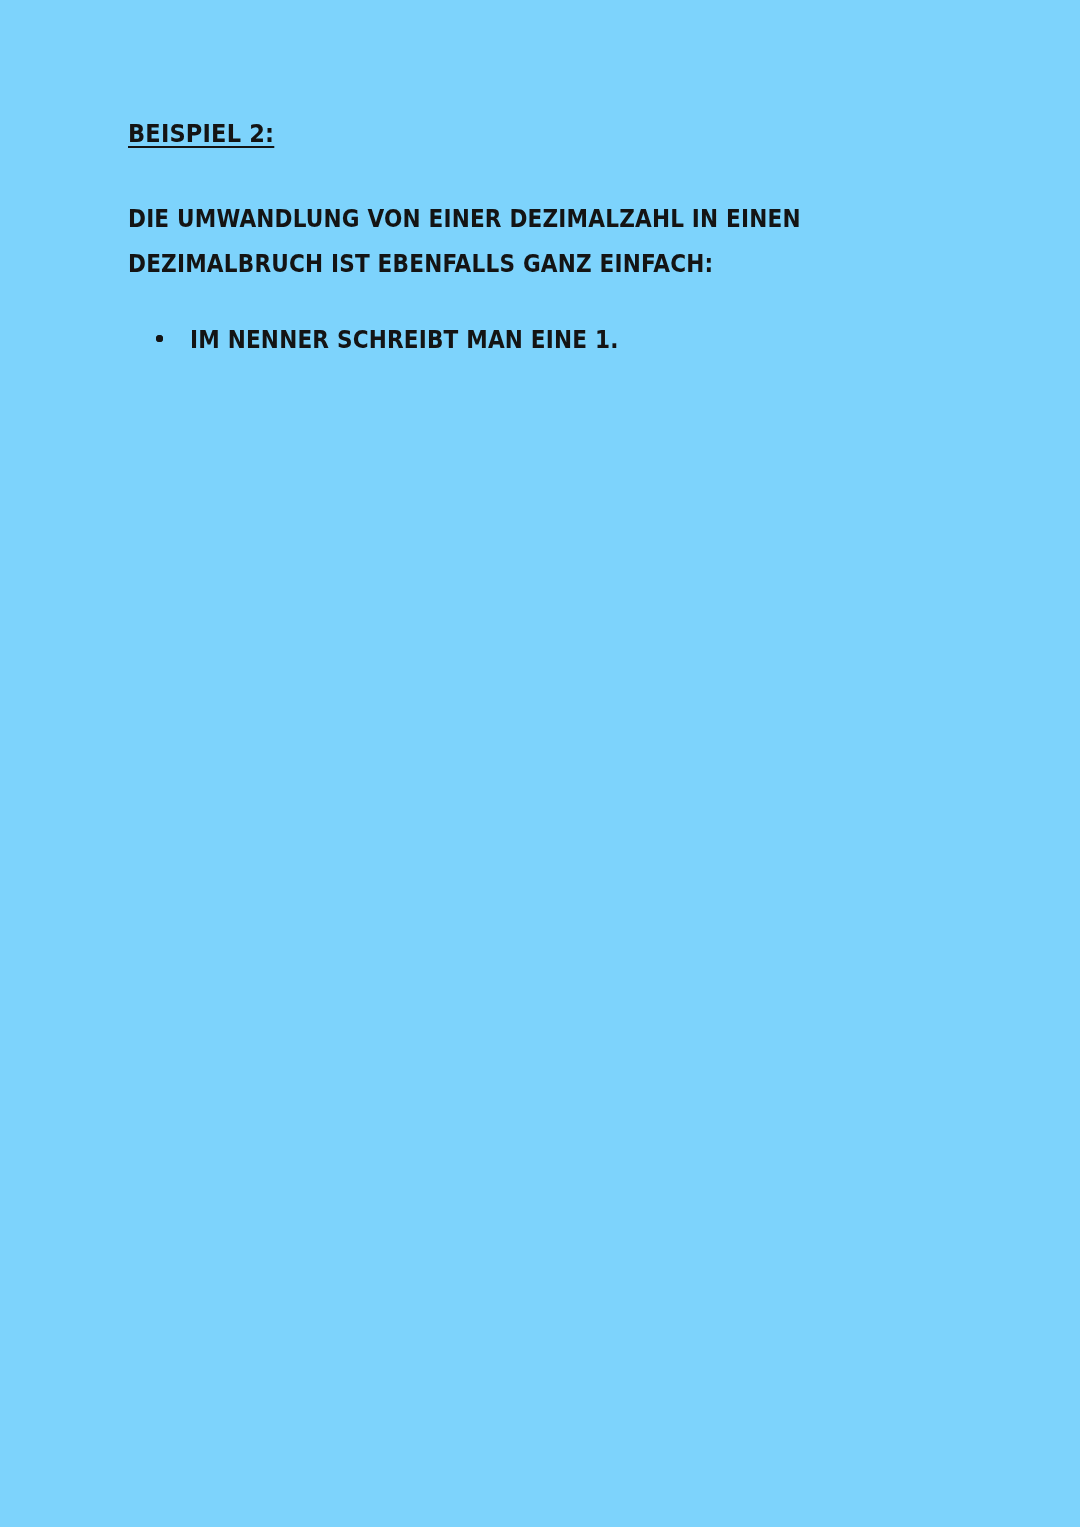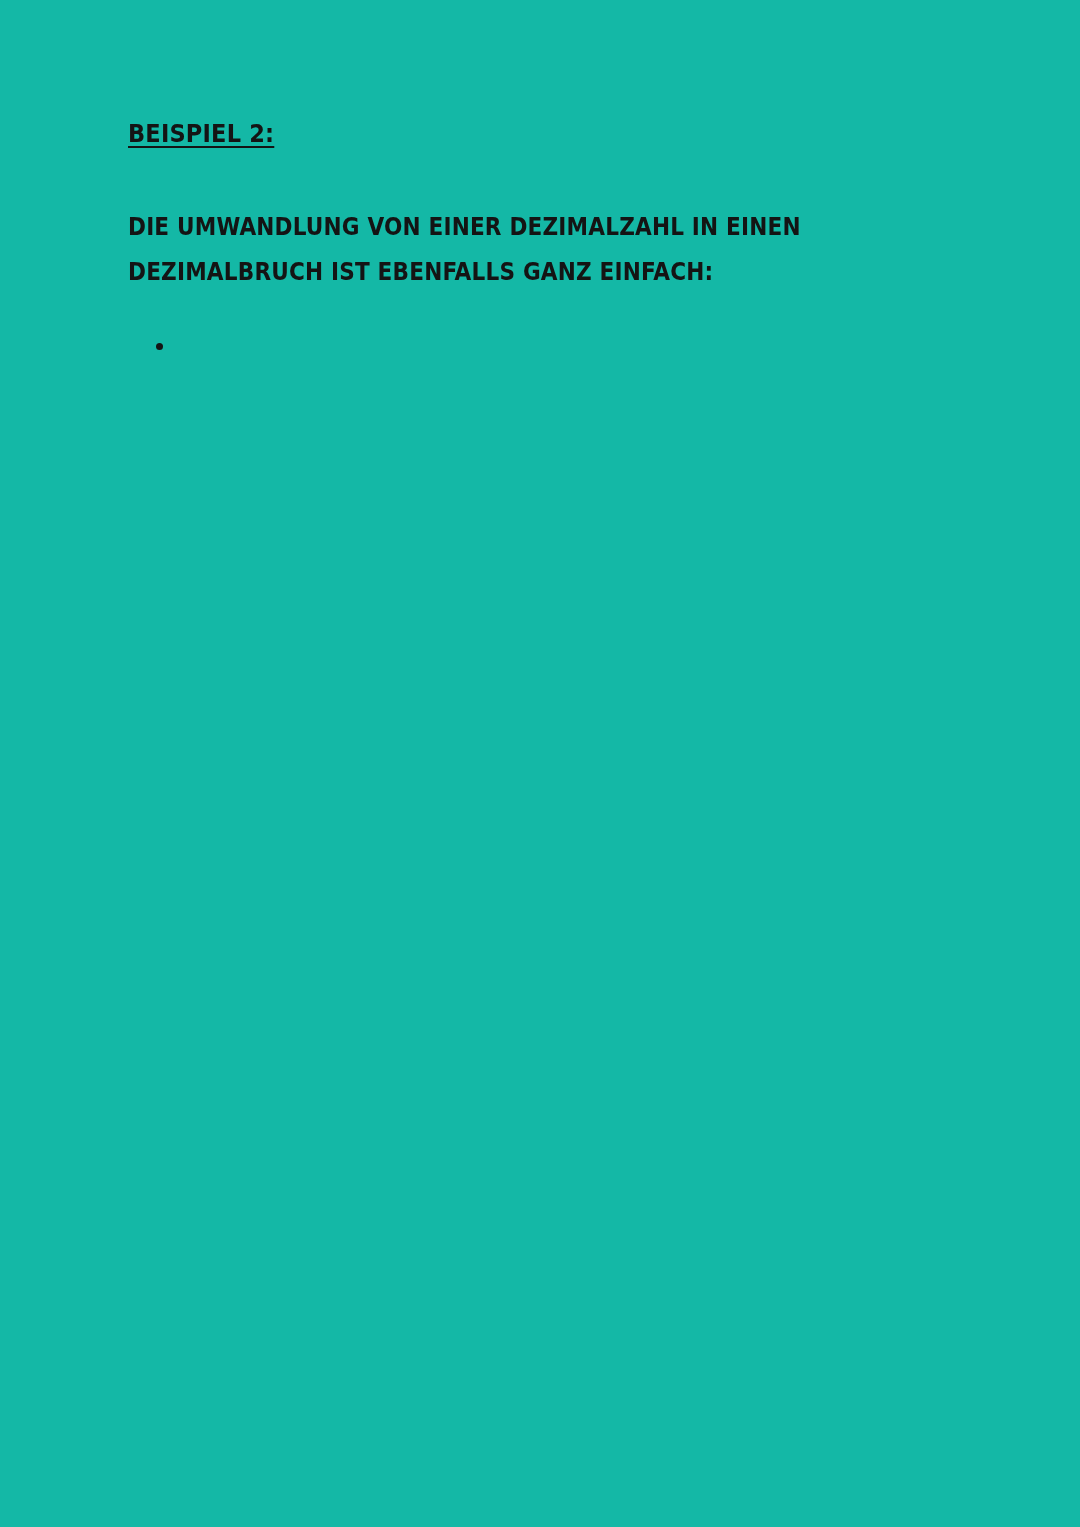--- a/index.html
+++ b/index.html
@@ -12,21 +12,21 @@
     height: 1527px;
     position: relative;
     font-family: "Liberation Sans", sans-serif;
     color: #111111;
     overflow: hidden;
   }
 
   .page {
     position: absolute;
     inset: 0;
-    background: #14b8a6;
+    background: #7dd3fc;
     padding: 0;
   }
 
   .content {
     position: absolute;
     left: 128px;
     top: 118px;
     width: 830px;
   }
 
@@ -45,21 +45,21 @@
     text-decoration: underline;
     text-underline-offset: 4px;
     text-decoration-thickness: 2px;
     margin: 0 0 44px 0;
     display: inline-block;
   }
 
   .intro {
     font-size: 24px;
     line-height: 1.85;
-    margin: 12px 0 32px 0;
+    margin: 4px 0 32px 0;
     max-width: 790px;
     font-weight: 600;
   }
 
   ul.bullets {
     list-style: none;
     margin: 0;
     padding: 0;
   }
 
@@ -91,16 +91,20 @@
   <div class="content">
 
     <div class="hand heading">Beispiel 2:</div>
 
     <p class="hand intro">Die Umwandlung von einer Dezimalzahl in einen Dezimalbruch ist ebenfalls ganz einfach:</p>
 
     <ul class="bullets">
       <li class="hand">
         <span class="dot"></span>
       </li>
+      <li class="hand">
+        <span class="dot"></span>
+        <span>Im Nenner schreibt man eine 1.</span>
+      </li>
     </ul>
 
   </div>
 </div>
 
 </body></html>

